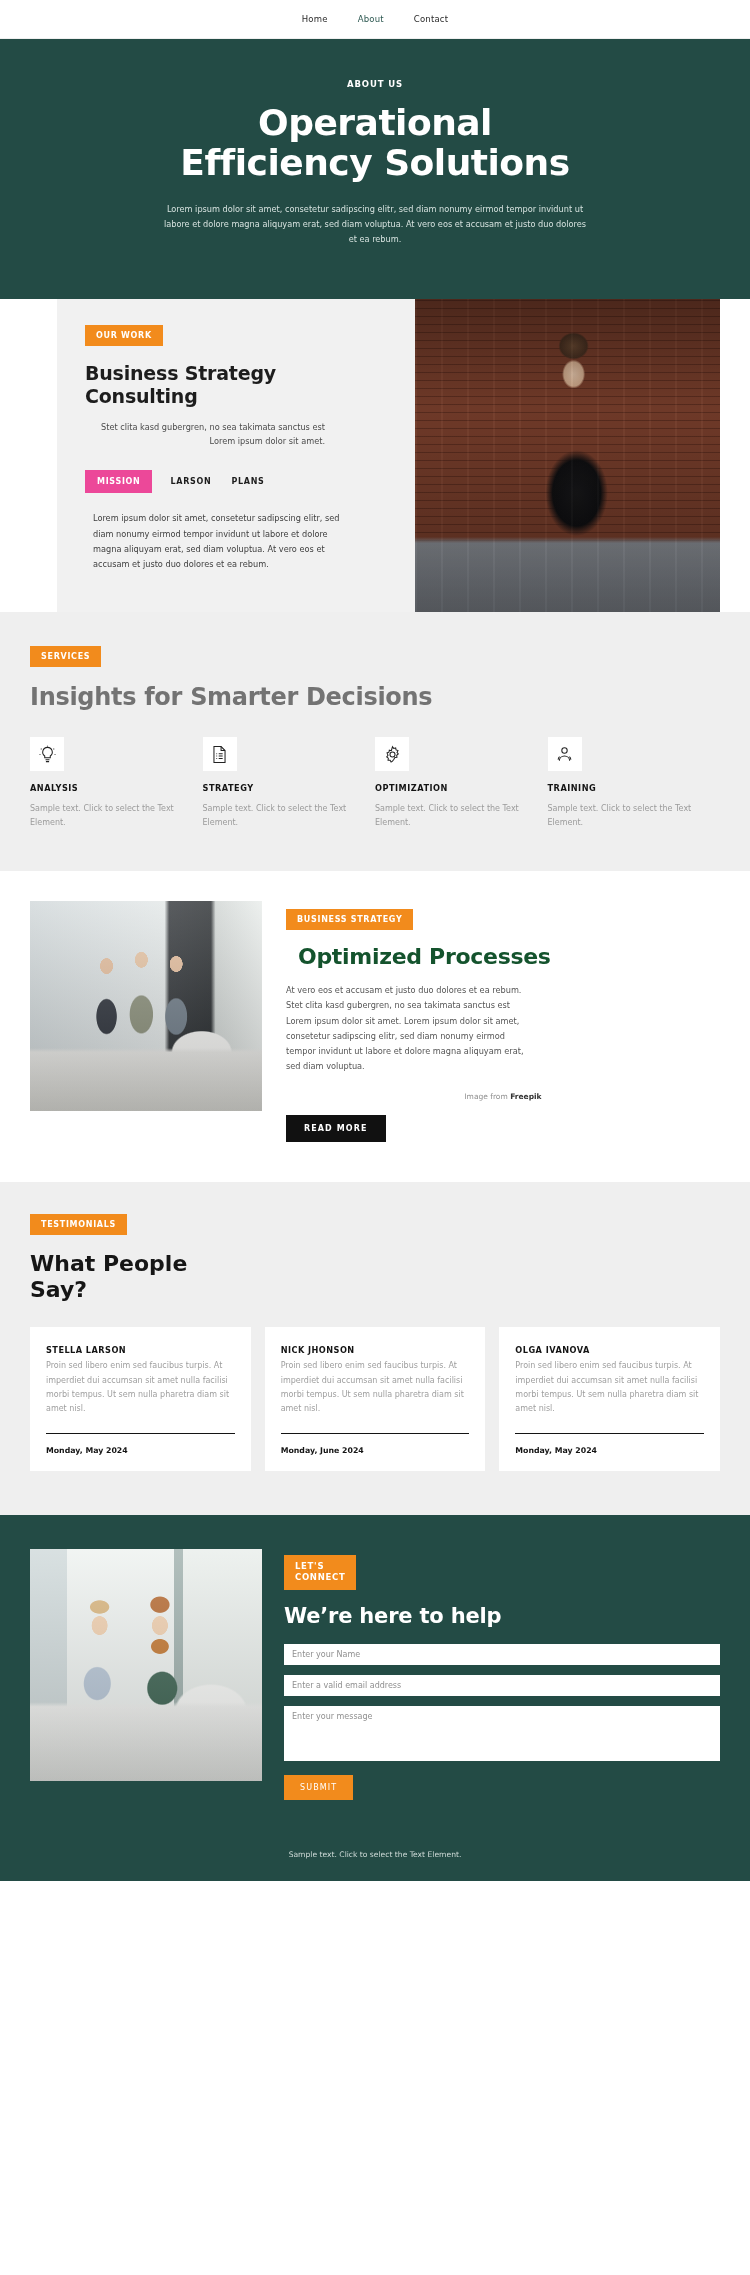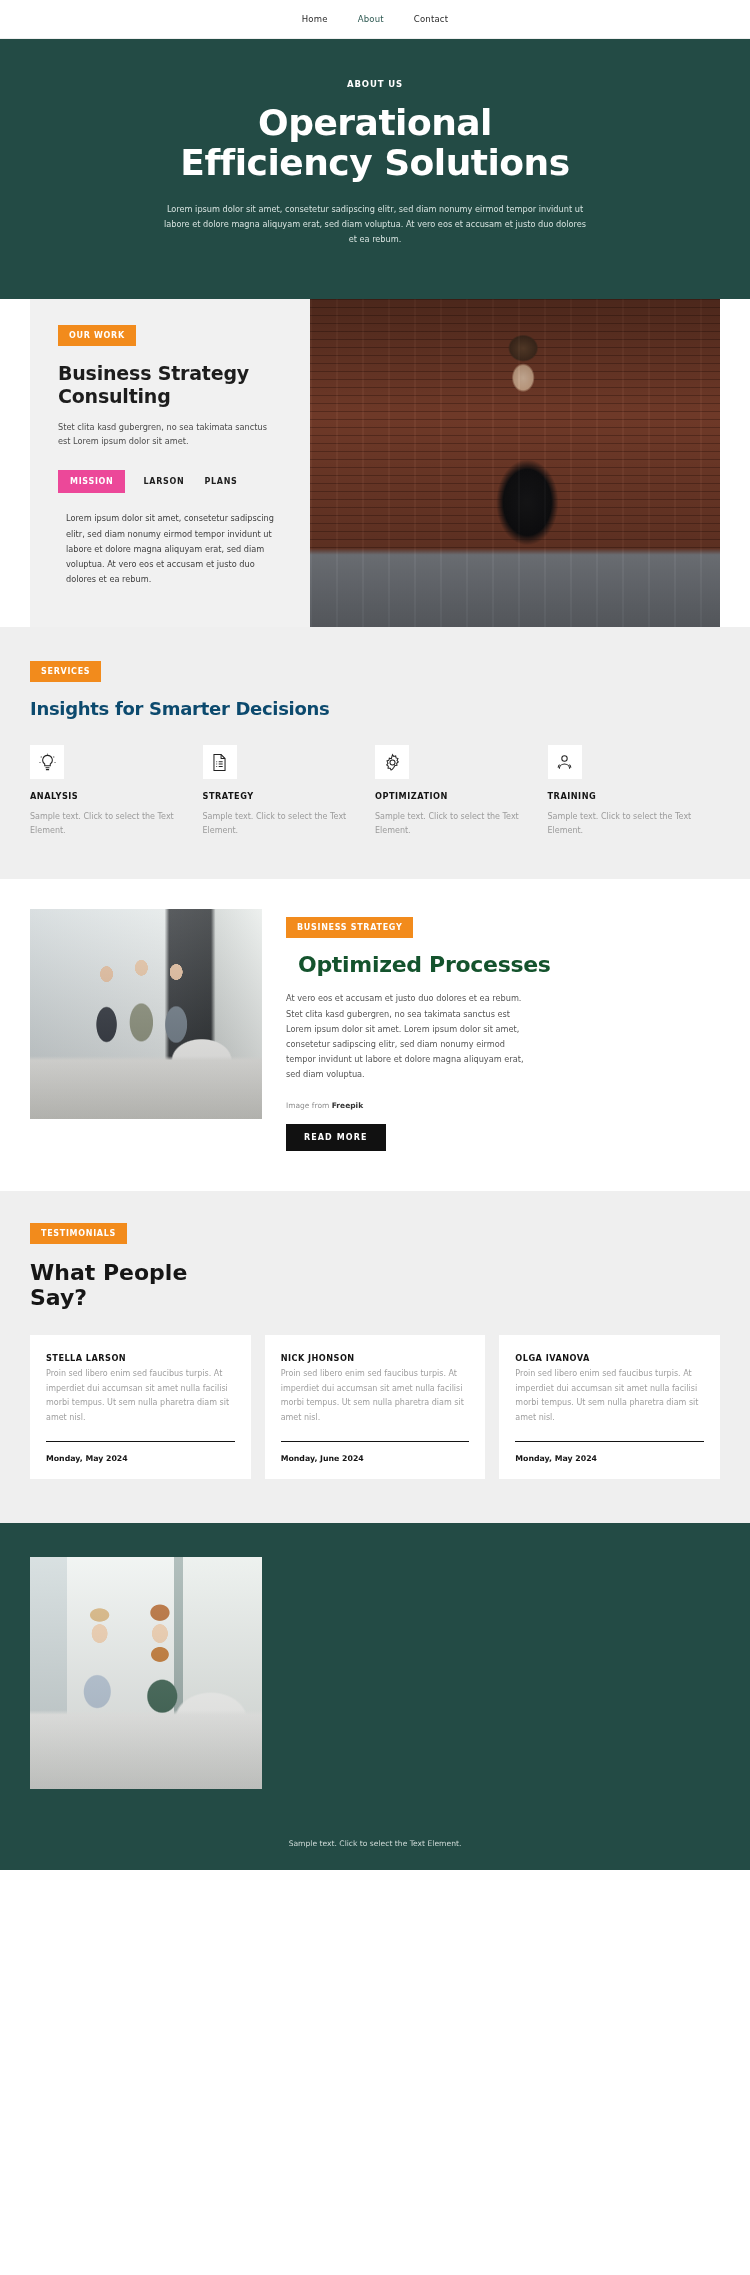--- a/index.html
+++ b/index.html
@@ -32,31 +32,31 @@
     margin:0 auto 18px;max-width:600px;
   }
   .hero-sub{
     font-size:8.2px;line-height:1.85;color:#d6e2df;max-width:430px;margin:0 auto;
   }
 
   
   .work-wrap{position:relative;background:#ffffff;}
   .work-row{display:flex;align-items:stretch;padding:0 30px 0 30px;}
   .work-card{
-    background:#f1f1f1;width:280px;padding:24px 28px 40px 28px;flex:none;
+    background:#f1f1f1;width:358px;padding:24px 28px 40px 28px;flex:none;margin-left:27px;
   }
   .badge{
     display:inline-block;background:#f28b1c;color:#ffffff;font-size:8px;
     font-weight:bold;letter-spacing:.7px;padding:6px 11px;
   }
   .work-title{
     font-size:19px;font-weight:bold;line-height:1.2;margin:16px 0 12px;color:#1d1d1d;
     letter-spacing:-.2px;
   }
-  .work-lede{font-size:8.2px;line-height:1.75;color:#4b4b4b;max-width:240px;}
+  .work-lede{font-size:8.2px;line-height:1.75;color:#4b4b4b;max-width:240px;text-align:right;}
   .tabs{display:flex;align-items:center;gap:16px;margin:22px 0 18px;}
   .tab{
     font-size:8px;font-weight:bold;letter-spacing:.7px;color:#1d1d1d;cursor:pointer;
     padding:6px 2px;
   }
   .tab.active{background:#ec4899;color:#ffffff;padding:7px 12px;}
   .work-body{font-size:8.2px;line-height:1.85;color:#3e3e3e;max-width:255px;padding-left:8px;}
 
   .work-photo{
     flex:1;min-height:240px;position:relative;overflow:hidden;background:#3a2a25;
@@ -83,21 +83,21 @@
     opacity:.5;
   }
   .ph1:after{
     content:"";position:absolute;inset:0;
     background:linear-gradient(180deg, rgba(0,0,0,.35) 0%, rgba(0,0,0,.05) 35%, rgba(0,0,0,.3) 100%);
   }
 
   
   .services{background:#efefef;padding:32px 30px 42px;}
   .services-title{
-    font-size:18px;font-weight:bold;margin:16px 0 26px;color:#0c4a6e;letter-spacing:-.3px;
+    font-size:24px;font-weight:bold;margin:16px 0 26px;color:#737373;letter-spacing:-.3px;
   }
   .svc-grid{display:flex;gap:0;}
   .svc{flex:1;padding-right:18px;}
   .svc-icon{
     width:34px;height:34px;background:#ffffff;display:flex;align-items:center;
     justify-content:center;margin-bottom:12px;
   }
   .svc-icon svg{width:19px;height:19px;stroke:#222;fill:none;stroke-width:1.3;}
   .svc-name{font-size:8.2px;font-weight:bold;letter-spacing:.5px;color:#141414;margin-bottom:9px;}
   .svc-desc{font-size:8px;line-height:1.7;color:#9b9b9b;}
@@ -121,21 +121,21 @@
       linear-gradient(90deg, #cfd6d8 0%, #e2e7e7 58%, #2b2f33 60%, #23272a 78%, #cfd4d2 80%, #e8ecea 100%),
       #dfe4e2;
   }
   .ph2:after{
     content:"";position:absolute;inset:0;
     background:linear-gradient(180deg, rgba(255,255,255,.22), rgba(0,0,0,.18));
   }
   .opt-body{flex:1;padding-top:6px;}
   .opt-title{font-size:22px;font-weight:bold;margin:14px 12px 14px;color:#14532d;letter-spacing:-.3px;}
   .opt-text{font-size:8.2px;line-height:1.85;color:#555555;max-width:240px;}
-  .opt-credit{font-size:7.5px;color:#8e8e8e;margin:18px 0 14px;}
+  .opt-credit{font-size:7.5px;color:#8e8e8e;margin:18px 0 14px;text-align:center;}
   .opt-credit b{color:#333;font-weight:bold;}
   .btn-dark{
     display:inline-block;background:#111111;color:#ffffff;font-size:8px;font-weight:bold;
     letter-spacing:1.1px;padding:9px 18px;cursor:pointer;
   }
 
   
   .testi{background:#efefef;padding:30px 30px 44px;}
   .testi-title{font-size:22px;font-weight:bold;line-height:1.18;margin:16px 0 24px;color:#161616;}
   .testi-grid{display:flex;gap:14px;}
@@ -323,19 +323,30 @@
         <div class="t-text">Proin sed libero enim sed faucibus turpis. At imperdiet dui accumsan sit amet nulla facilisi morbi tempus. Ut sem nulla pharetra diam sit amet nisl.</div>
         <div class="t-rule"></div>
         <div class="t-date">Monday, May 2024</div>
       </div>
 
     </div>
   </section>
 
   <section class="contact">
     <div class="c-photo ph3"></div>
+    <div class="c-form">
+      <span class="badge-2line">
+        <span>LET'S</span><br>
+        <span>CONNECT</span>
+      </span>
+      <h2 class="c-title">We’re here to help</h2>
+      <input class="c-input" type="text" placeholder="Enter your Name" style="">
+      <input class="c-input" type="email" placeholder="Enter a valid email address" style="">
+      <textarea class="c-area" placeholder="Enter your message" style=""></textarea>
+      <button class="btn-submit">SUBMIT</button>
+    </div>
   </section>
 
   <footer class="footer">
     <div class="footer-text">Sample text. Click to select the Text Element.</div>
   </footer>
 
 </div>
 
 </body></html>

